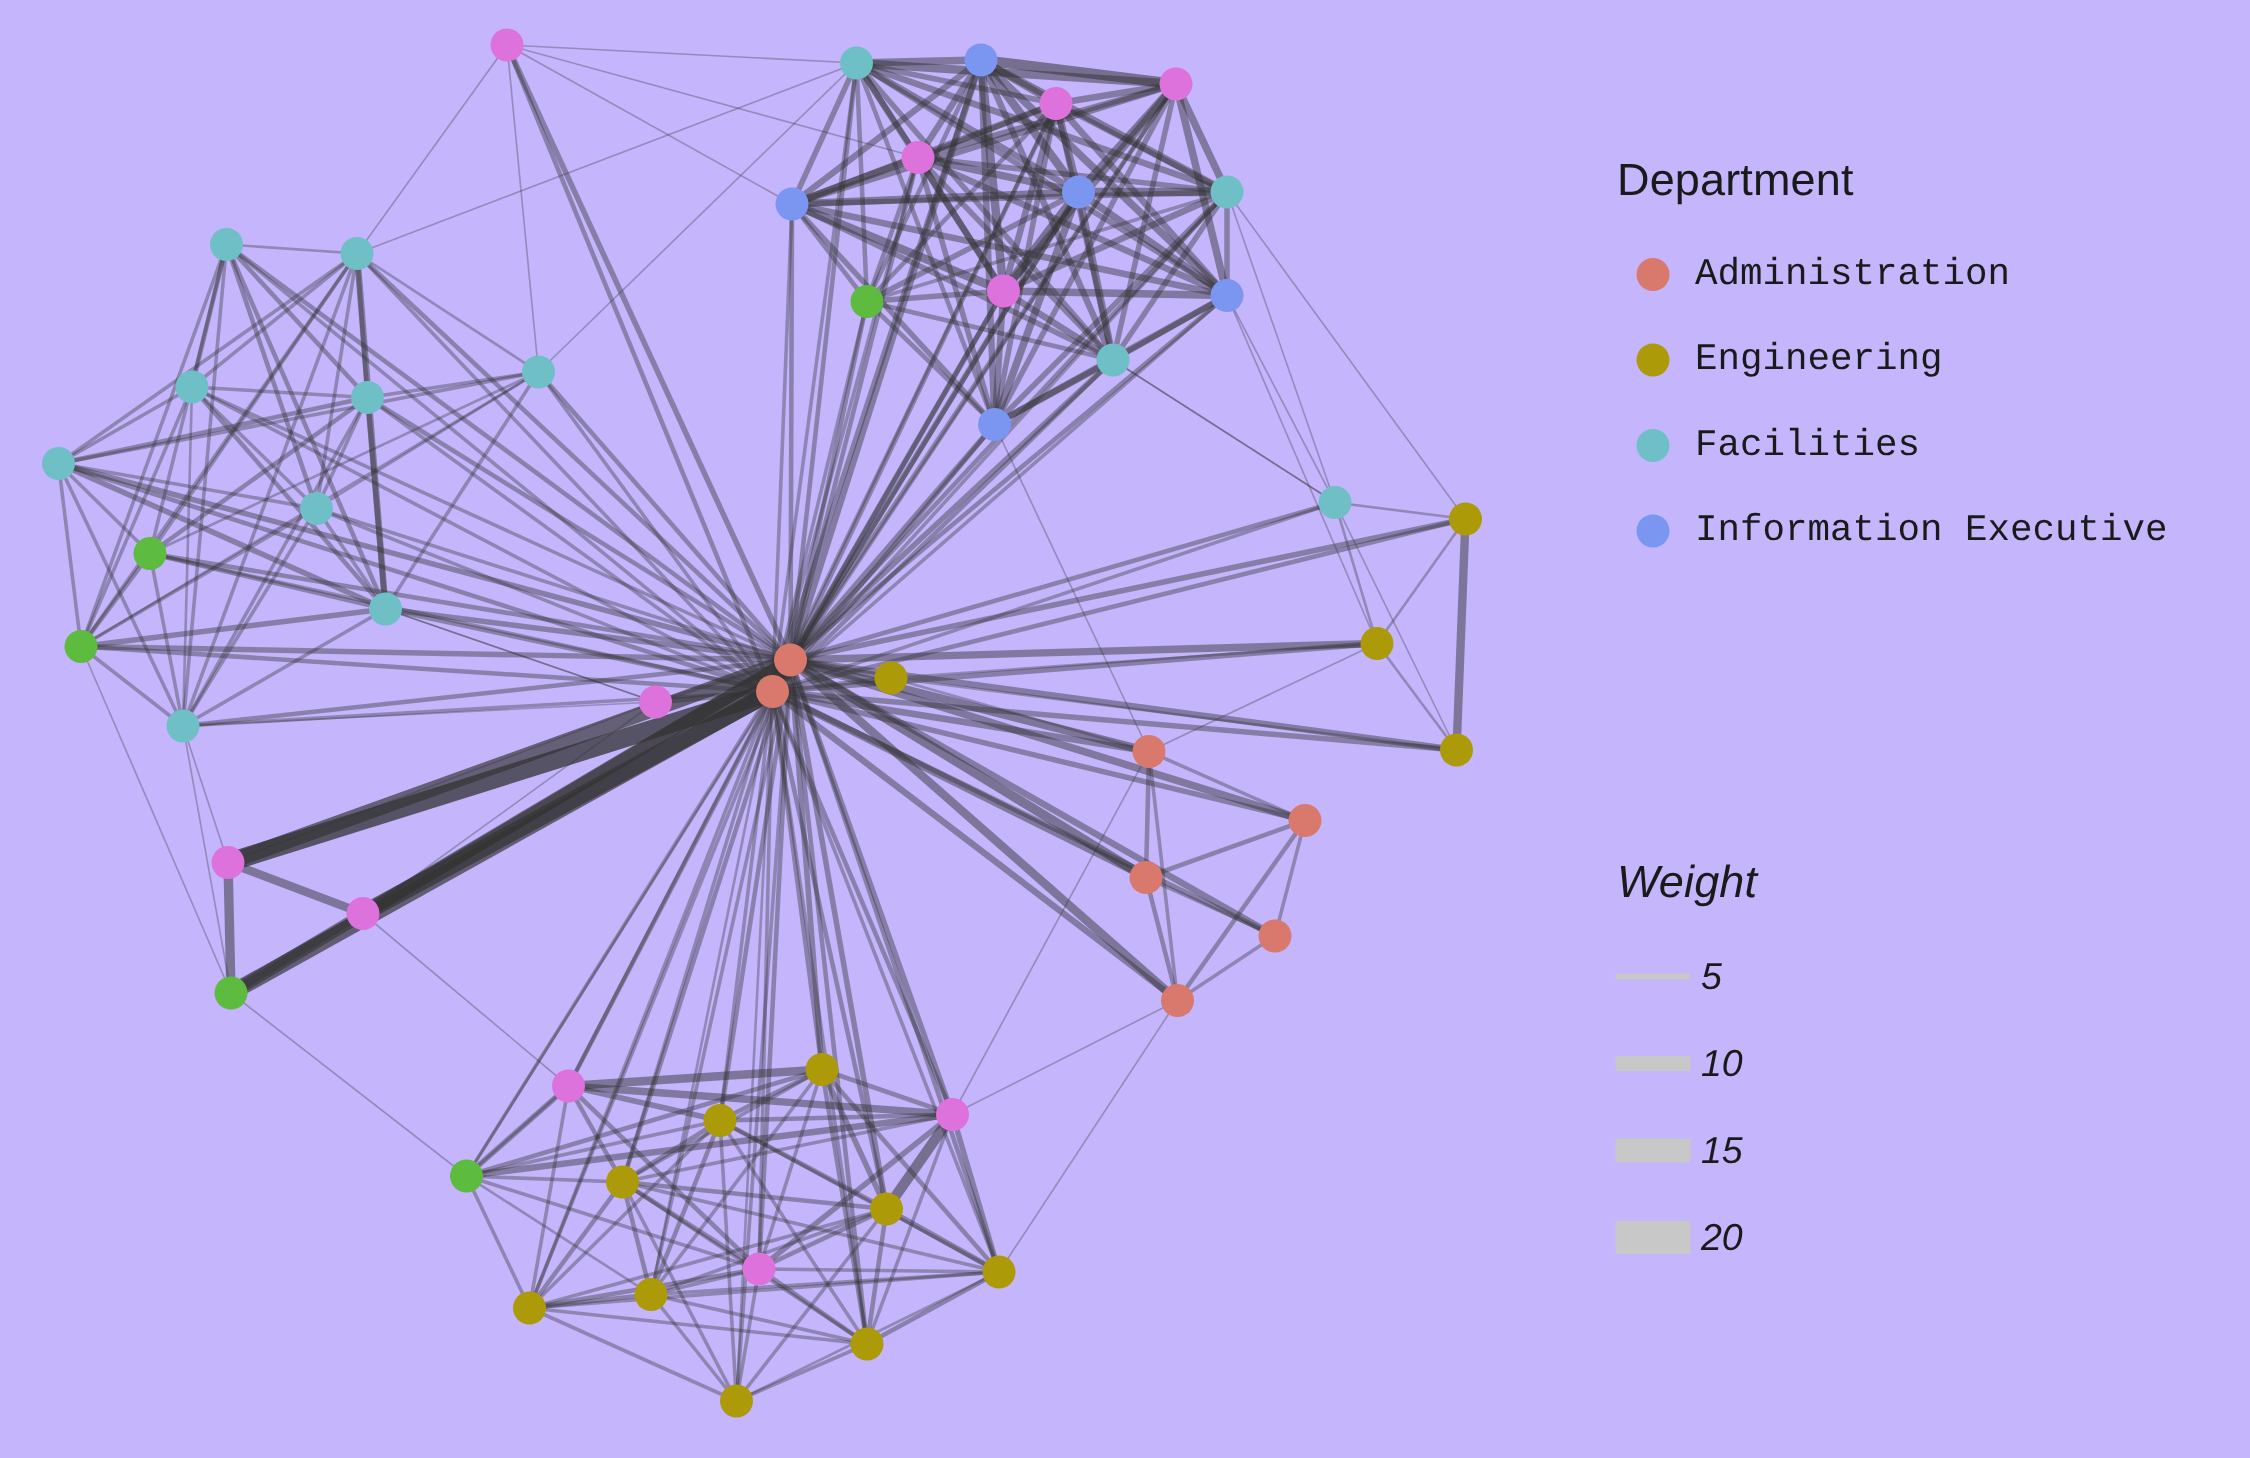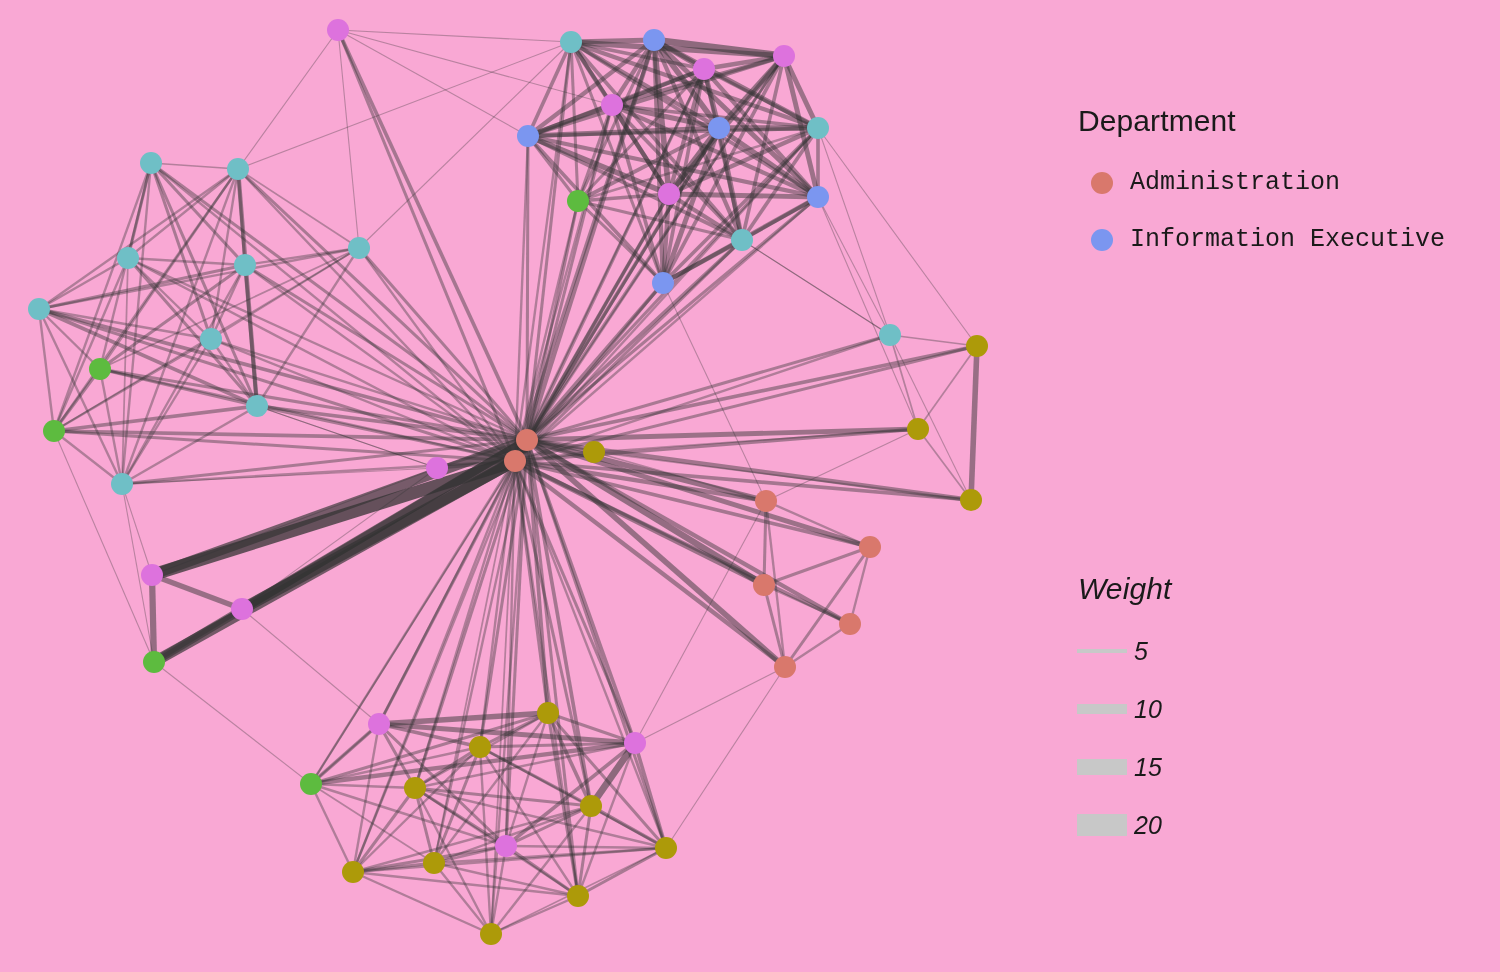--- a/index.html
+++ b/index.html
@@ -4,21 +4,21 @@
 <style>
   html, body {
     margin: 0;
     padding: 0;
     background: #ffffff;
   }
   #page {
     position: relative;
     width: 1500px;
     height: 972px;
-    background: #f9a8d4;
+    background: #c4b5fd;
     overflow: hidden;
     font-family: "Liberation Sans", sans-serif;
   }
   #graph-panel {
     position: absolute;
     left: 0;
     top: 0;
     width: 1050px;
     height: 972px;
   }
@@ -513,20 +513,32 @@
       <div class="legend-title">Department</div>
       <div id="department-legend-items">
           <div class="legend-row">
             <span class="legend-key">
               <span class="legend-dot" style="background: rgb(217, 120, 108);"></span>
             </span>
             <span class="legend-label">Administration</span>
           </div>
           <div class="legend-row">
             <span class="legend-key">
+              <span class="legend-dot" style="background: rgb(173, 154, 9);"></span>
+            </span>
+            <span class="legend-label">Engineering</span>
+          </div>
+          <div class="legend-row">
+            <span class="legend-key">
+              <span class="legend-dot" style="background: rgb(111, 191, 198);"></span>
+            </span>
+            <span class="legend-label">Facilities</span>
+          </div>
+          <div class="legend-row">
+            <span class="legend-key">
               <span class="legend-dot" style="background: rgb(123, 150, 240);"></span>
             </span>
             <span class="legend-label">Information Executive</span>
           </div>
         </div>
     </div>
 
     <div class="legend-block" id="legend-weight">
       <div class="legend-title">Weight</div>
       <div id="weight-legend-items">

